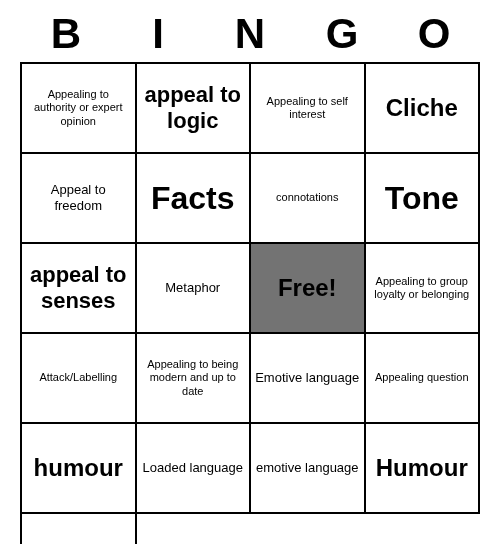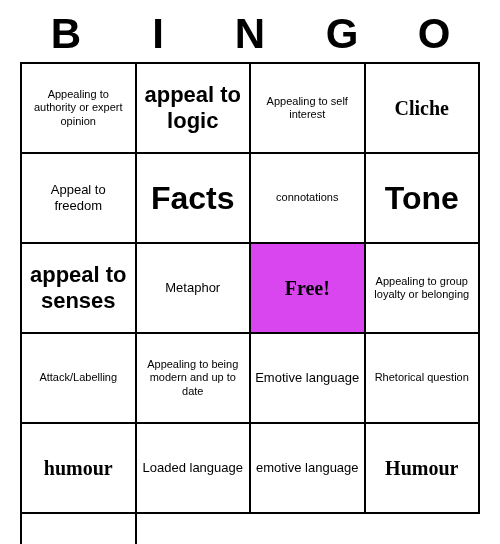--- a/index.html
+++ b/index.html
@@ -44,24 +44,24 @@
       padding: 6px 4px;
       font-family: Arial, sans-serif;
     }
     .bingo-cell span {
       display: block;
       line-height: 1.2;
     }
     .size-small { font-size: 11px; }
     .size-medium { font-size: 13px; }
     .size-large { font-size: 22px; font-weight: bold; }
-    .size-xlarge { font-size: 20px; font-weight: bold; font-family: Liberation Serif, serif; }
+    .size-xlarge { font-size: 24px; font-weight: bold; }
     .size-xxlarge { font-size: 32px; font-weight: bold; }
     .free-cell {
-      background: #d946ef;
+      background: #737373;
     }
   </style>
 </head>
 <body>
 
 <div class="bingo-container">
   <div class="bingo-title">
   <div class="bingo-letter">B</div>
       <div class="bingo-letter">I</div>
       <div class="bingo-letter">N</div>
@@ -108,21 +108,21 @@
       <div class="bingo-cell">
         <span class="size-small">Attack/Labelling</span>
       </div>
       <div class="bingo-cell">
         <span class="size-small">Appealing to being modern and up to date</span>
       </div>
       <div class="bingo-cell">
         <span class="size-medium">Emotive language</span>
       </div>
       <div class="bingo-cell">
-        <span class="size-small">Rhetorical question</span>
+        <span class="size-small">Appealing question</span>
       </div>
       <div class="bingo-cell">
         <span class="size-xlarge">humour</span>
       </div>
       <div class="bingo-cell">
         <span class="size-medium">Loaded language</span>
       </div>
       <div class="bingo-cell">
         <span class="size-medium">emotive language</span>
       </div>

